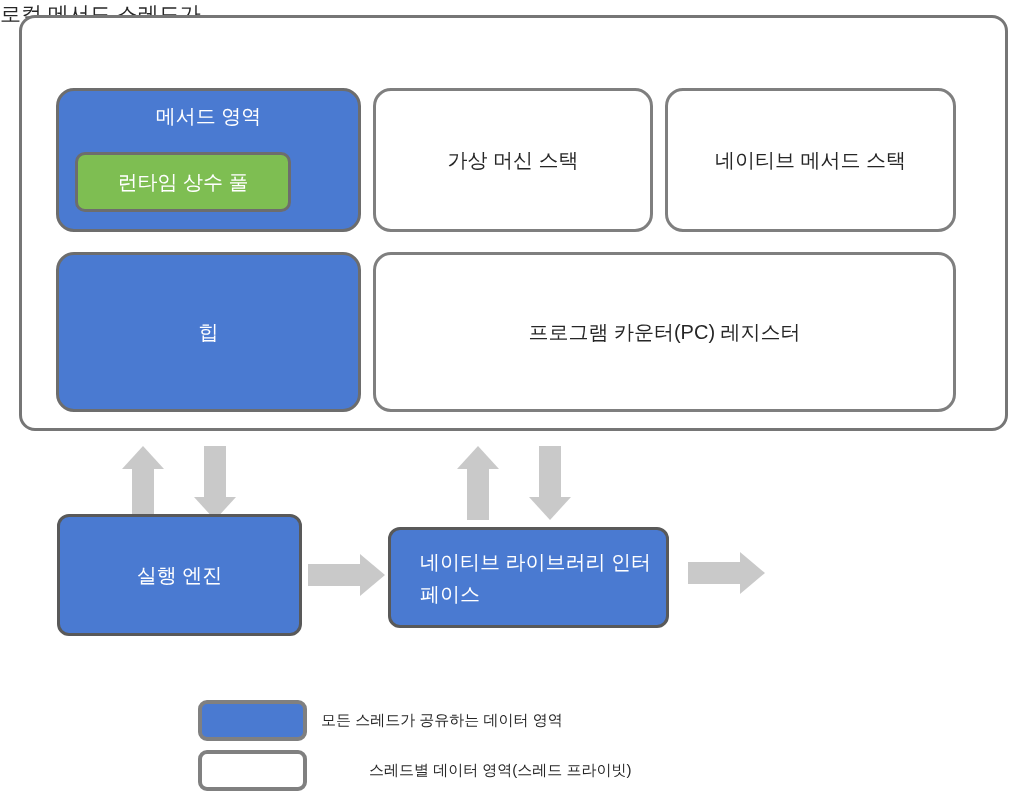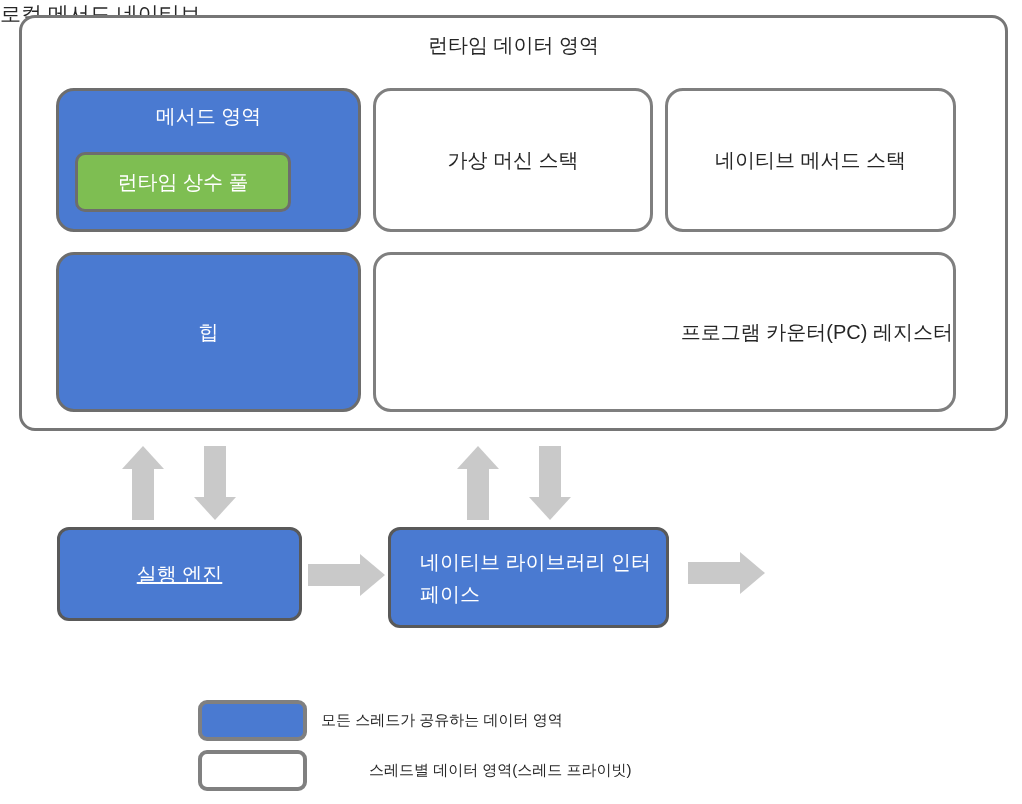--- a/index.html
+++ b/index.html
@@ -63,22 +63,22 @@
   .pool {
     left: 75px; top: 152px; width: 216px; height: 60px;
     background: var(--pool-fill);
     color: #FFFFFF;
     border: 3px solid #6D6D6D;
     border-radius: 10px;
   }
   .vm-stack { left: 373px; top: 88px; width: 280px; height: 144px; }
   .native-method-stack { left: 665px; top: 88px; width: 291px; height: 144px; }
   .heap { left: 56px; top: 252px; width: 305px; height: 160px; }
-  .pc-register { left: 373px; top: 252px; width: 583px; height: 160px; justify-content: flex-end; }
-  .exec-engine { left: 57px; top: 527px; width: 245px; height: 94px; border: 3.5px solid var(--border-dark); border-radius: 12px; text-decoration: underline; }
+  .pc-register { left: 373px; top: 252px; width: 583px; height: 160px; }
+  .exec-engine { left: 57px; top: 514px; width: 245px; height: 122px; border: 3.5px solid var(--border-dark); border-radius: 12px; }
   .nli {
     left: 388px; top: 527px; width: 281px; height: 101px;
     border: 3.5px solid var(--border-dark); border-radius: 12px;
     justify-content: flex-start; text-align: left;
     padding-left: 29px; padding-right: 14px;
     font-size: 20px; line-height: 32px;
   }
   .local-lib {
     left: 772px; top: 560px; width: 250px; height: 28px;
     display: flex; align-items: center;
@@ -115,23 +115,20 @@
     display: flex; align-items: center;
     font-size: 15px; color: var(--text-dark);
   }
 </style>
 </head>
 <body>
 
 <div class="stage">
 
   <div class="abs outer-box"></div>
-  <div class="diagram-title">
-    <span>런타임 데이터 영역</span>
-  </div>
 
   <div class="box blue method-area">
     <span>메서드 영역</span>
   </div>
   <div class="box pool">
     <span>런타임 상수 풀</span>
   </div>
   <div class="box white native-method-stack">
     <span>네이티브 메서드 스택</span>
   </div>
@@ -176,21 +173,21 @@
   <div class="box blue nli">
     <span>네이티브 라이브러리 인터페이스</span>
   </div>
 
   <div>
     <div class="shaft-h" style="left:688px; top:562px; width:52px;"></div>
     <div class="head-right" style="left:740px; top:552px;"></div>
   </div>
 
   <div class="local-lib">
-    <span>로컬 메서드 네이티브</span>
+    <span>로컬 메서드 스레드가</span>
   </div>
 
   <div class="legend-swatch s-blue" style="top:700px;"></div>
   <div class="legend-label" style="top:700px;">
     <span>모든 스레드가 공유하는 데이터 영역</span>
   </div>
 
   <div class="legend-swatch s-white" style="top:750px;"></div>
   <div class="legend-label" style="top:750px;margin-left:48px;">
     <span>스레드별 데이터 영역(스레드 프라이빗)</span>

